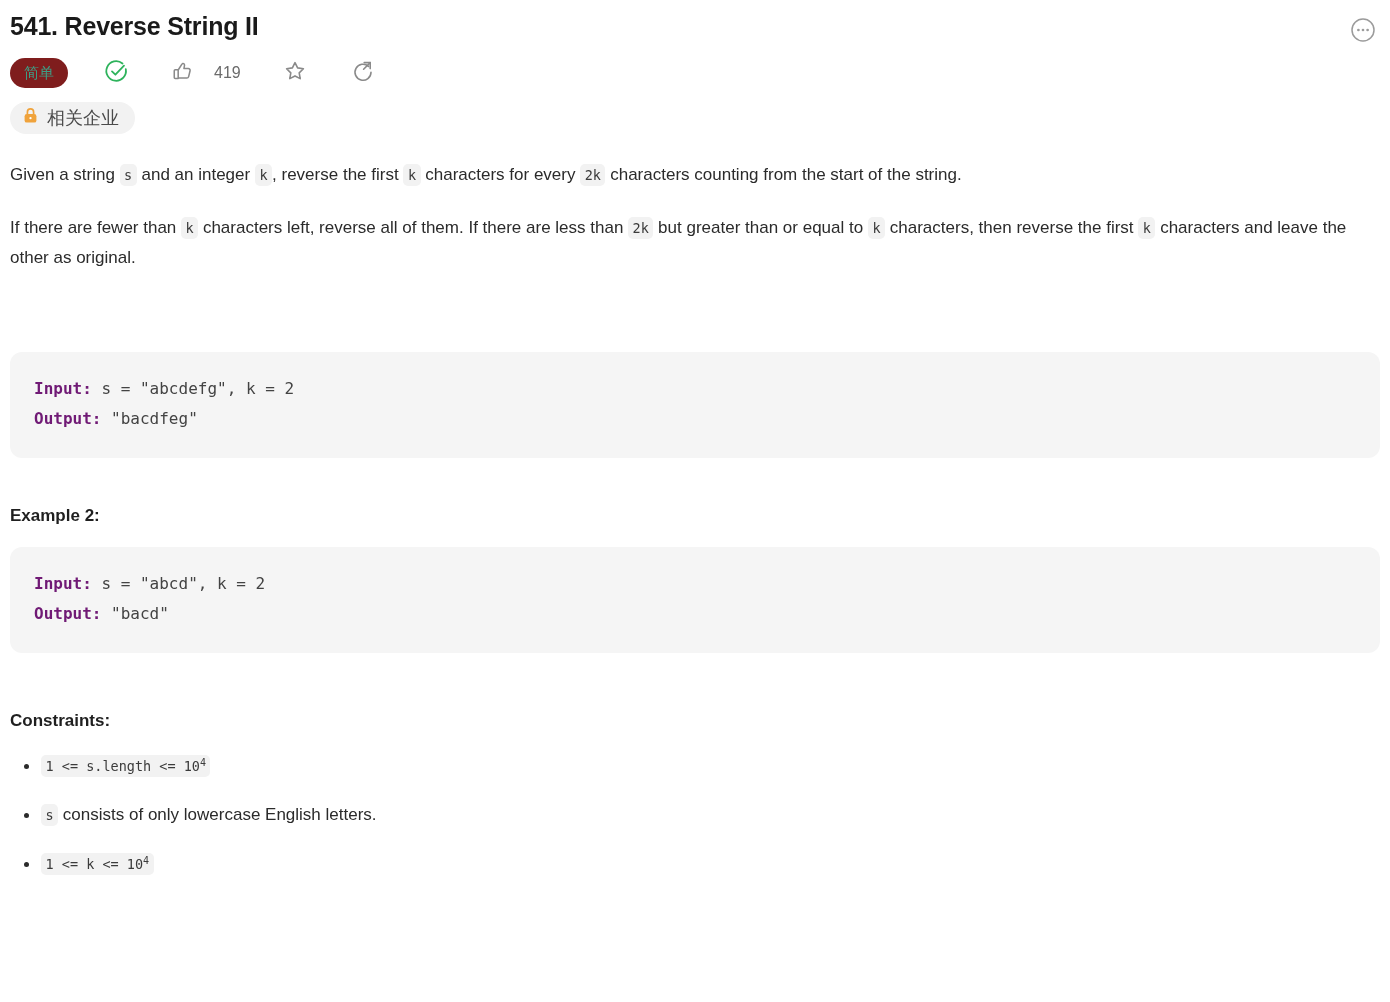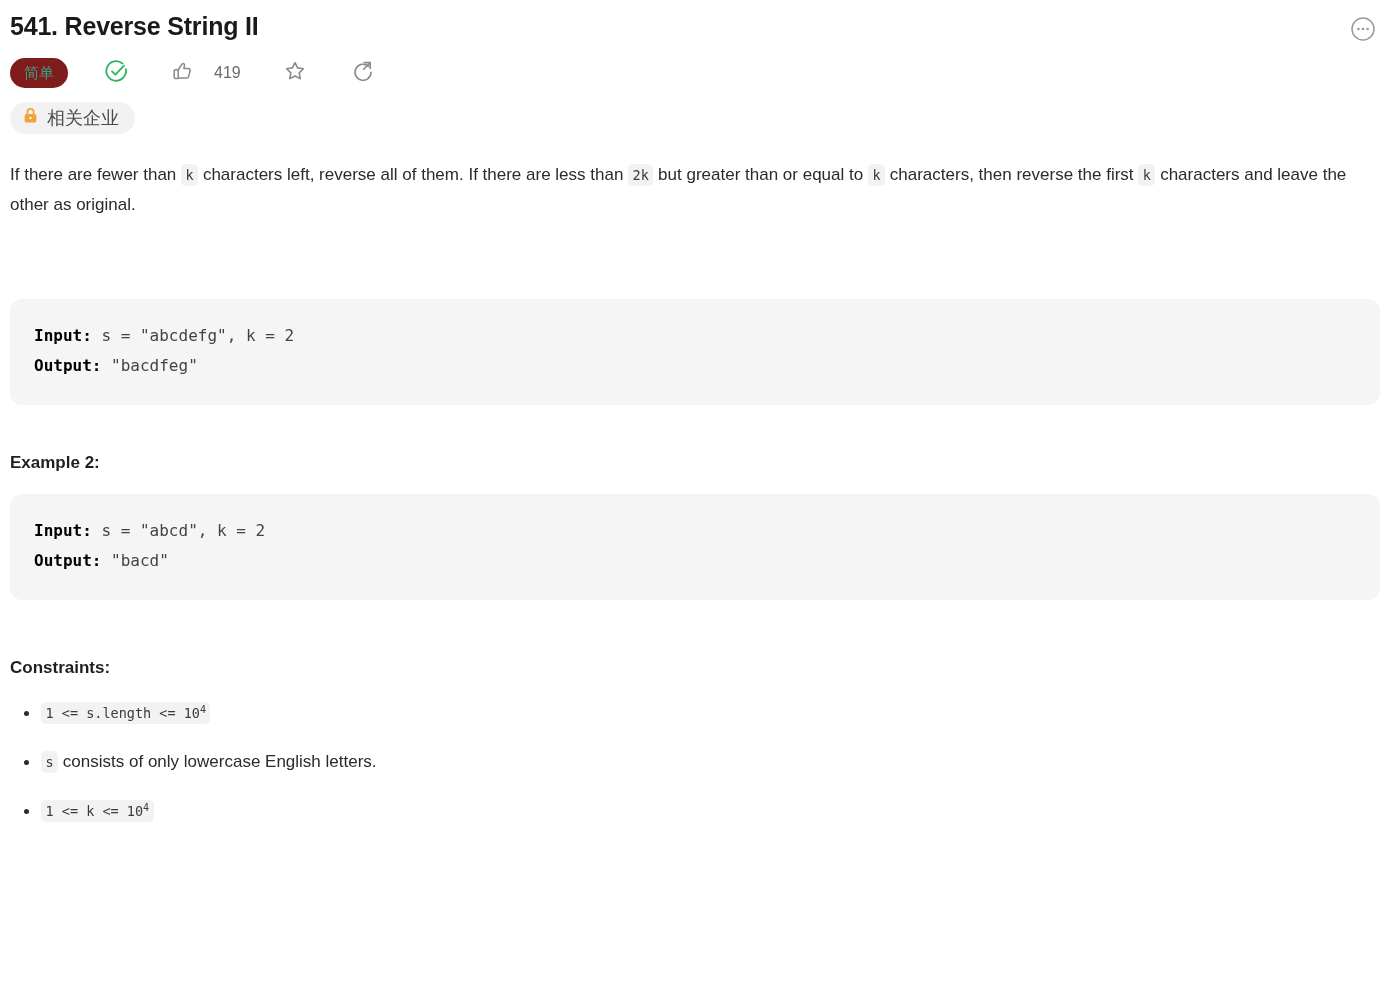--- a/index.html
+++ b/index.html
@@ -21,21 +21,21 @@
   .page {
     position: relative;
     width: 1390px;
     height: 1002px;
     padding: 0 10px;
   }
 
   
   .title-row {
     display: flex;
-    align-items: flex-start;
+    align-items: center;
     justify-content: space-between;
     padding-top: 9px;
   }
   .page-title {
     font-size: 25px;
     font-weight: 700;
     letter-spacing: -0.2px;
     line-height: 34px;
     color: #1a1a1a;
     margin: 0;
@@ -142,21 +142,21 @@
     padding: 22px 24px 24px 24px;
     font-family: "DejaVu Sans Mono", "Liberation Mono", monospace;
     font-size: 16px;
     line-height: 30px;
     color: #434343;
     white-space: pre;
     overflow: hidden;
   }
   pre.code-block b {
     font-weight: 700;
-    color: #000000;
+    color: #701a75;
   }
 
   
   ul.constraints {
     list-style: none;
     margin: 0;
     padding: 0;
   }
   ul.constraints li {
     position: relative;
@@ -249,20 +249,21 @@
           <path d="M4.4 7V4.9a3.1 3.1 0 0 1 6.2 0V7" stroke="#f0a33c" stroke-width="1.7" fill="none"></path>
           <circle cx="7.5" cy="11.2" r="1.15" fill="#ffffff"></circle>
         </svg>
       </span>
       <span>相关企业</span>
     </span>
   </div>
 
   <div class="content">
 
+    <p class="para"><span>Given a string </span><code class="inline">s</code><span> and an integer </span><code class="inline">k</code><span>, reverse the first </span><code class="inline">k</code><span> characters for every </span><code class="inline">2k</code><span> characters counting from the start of the string.</span></p>
 
     <p class="para"><span>If there are fewer than </span><code class="inline">k</code><span> characters left, reverse all of them. If there are less than </span><code class="inline">2k</code><span> but greater than or equal to </span><code class="inline">k</code><span> characters, then reverse the first </span><code class="inline">k</code><span> characters and leave the other as original.</span></p>
 
     <div class="spacer-lg"></div>
 
     <pre class="code-block"><b>Input:</b><span> s = "abcdefg", k = 2</span>
 <b>Output:</b><span> "bacdfeg"</span></pre>
 
     <div class="spacer-md"></div>
 

